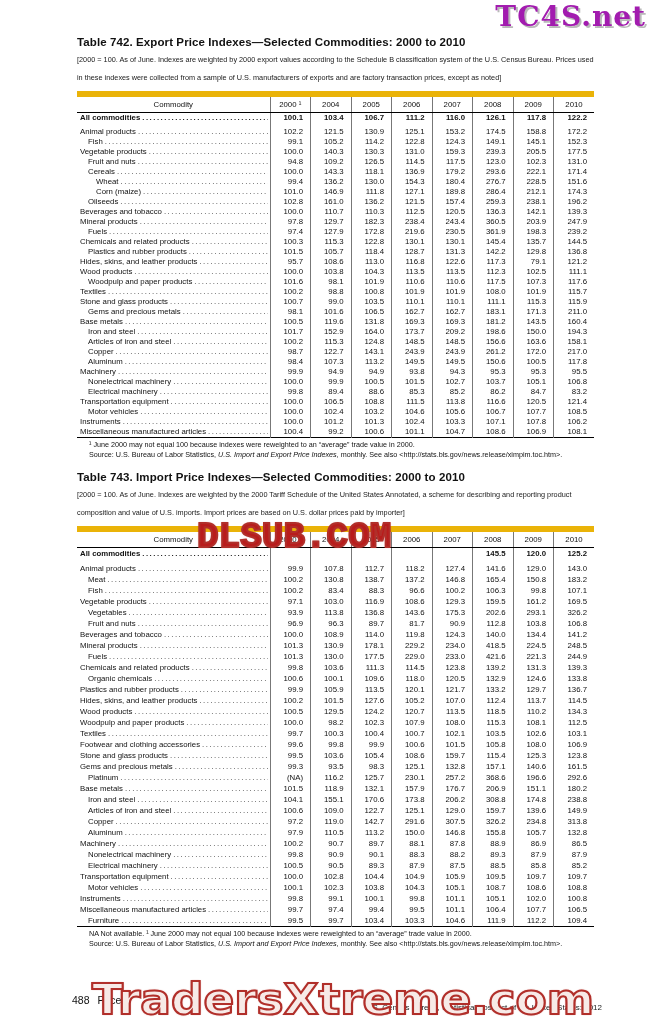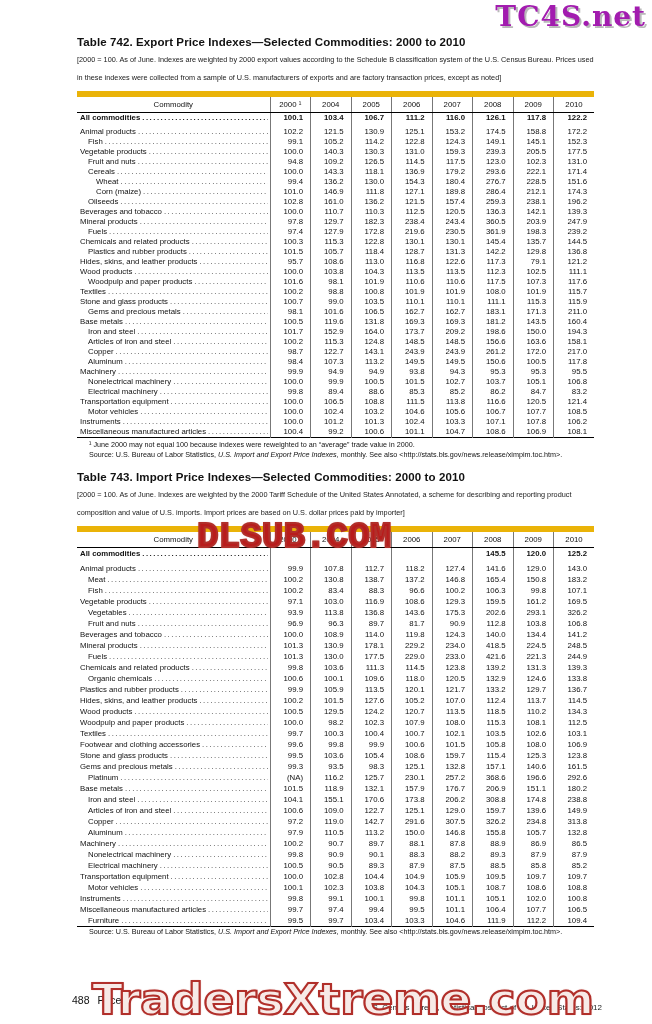--- a/index.html
+++ b/index.html
@@ -1049,20 +1049,21 @@
                 <td class="c-val">103.4</td>
                 <td class="c-val">103.3</td>
                 <td class="c-val">104.6</td>
                 <td class="c-val">111.9</td>
                 <td class="c-val">112.2</td>
                 <td class="c-val">109.4</td>
               </tr>
             </tbody>
           </table>
       </div>
+      <p class="footnote">NA Not available.  ¹ June 2000 may not equal 100 because indexes were reweighted to an “average” trade value in 2000.</p>
       <p class="source"><span>Source: U.S. Bureau of Labor Statistics, </span><i>U.S. Import and Export Price Indexes,</i><span> monthly. See also &lt;http://stats.bls.gov/news.release/ximpim.toc.htm&gt;.</span></p>
     </section>
 
   </div>
 
   <div class="page-footer">
     <span class="page-num">488</span><span>Prices</span>
     <span class="imprint">U.S. Census Bureau, Statistical Abstract of the United States: 2012</span>
   </div>
 

